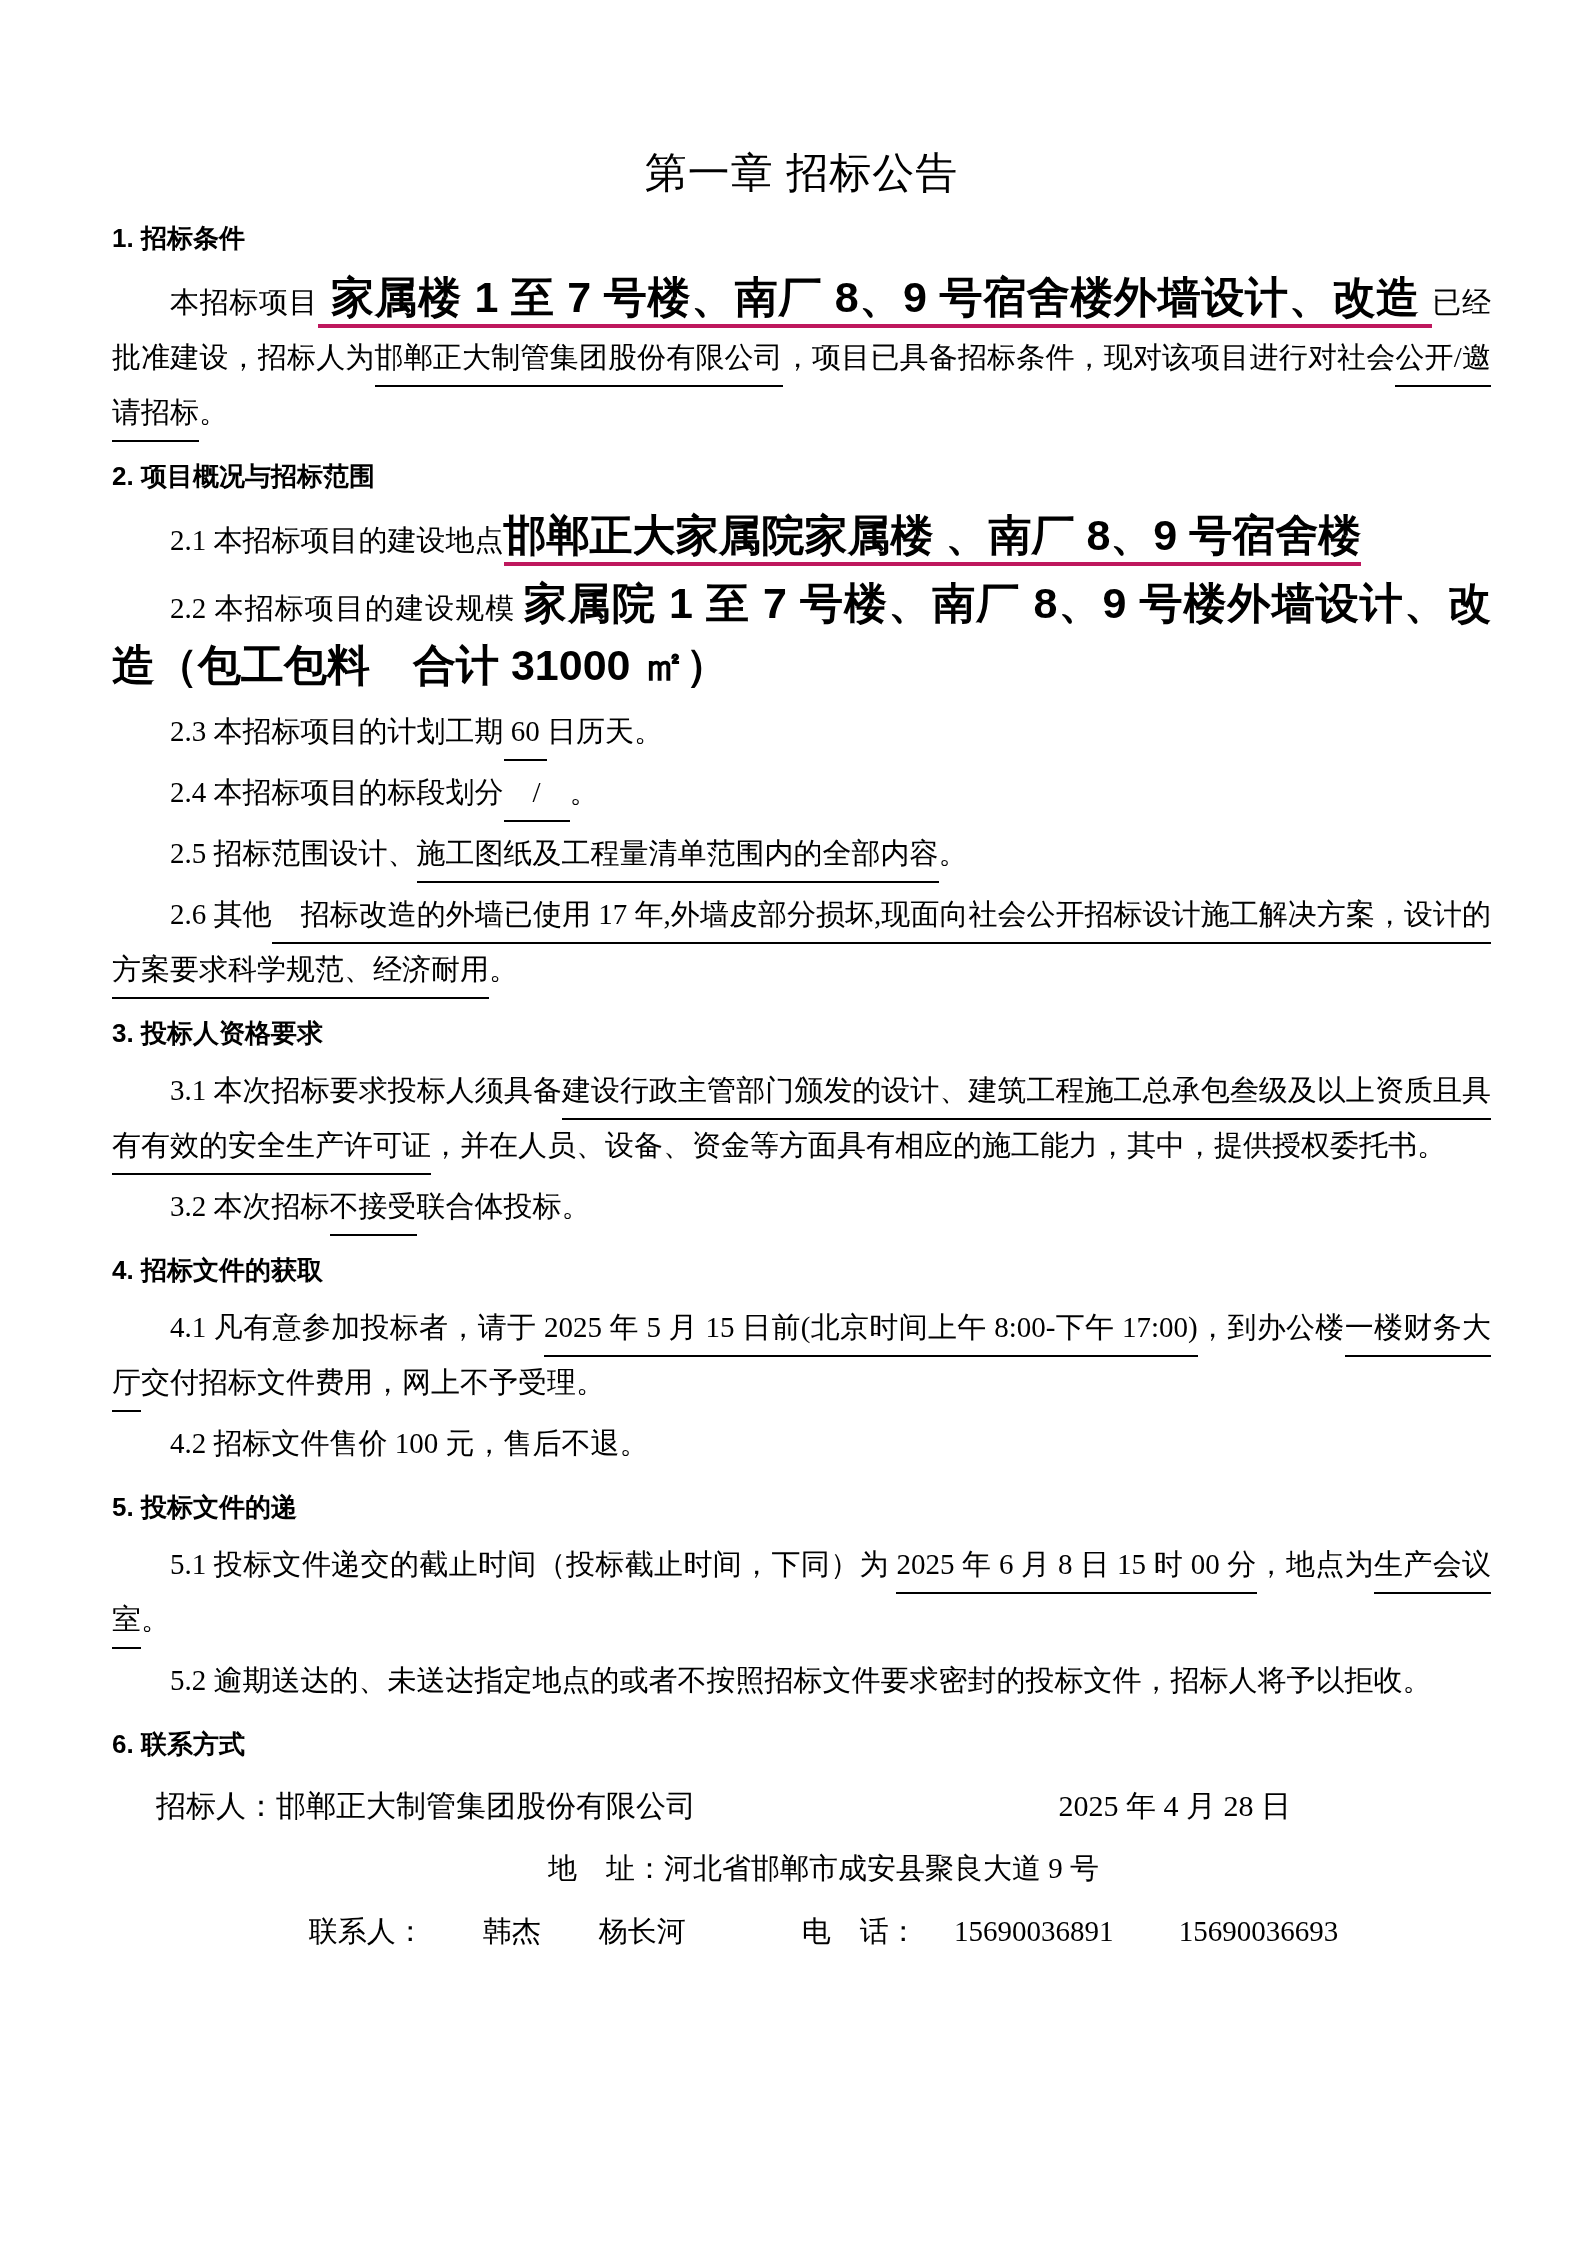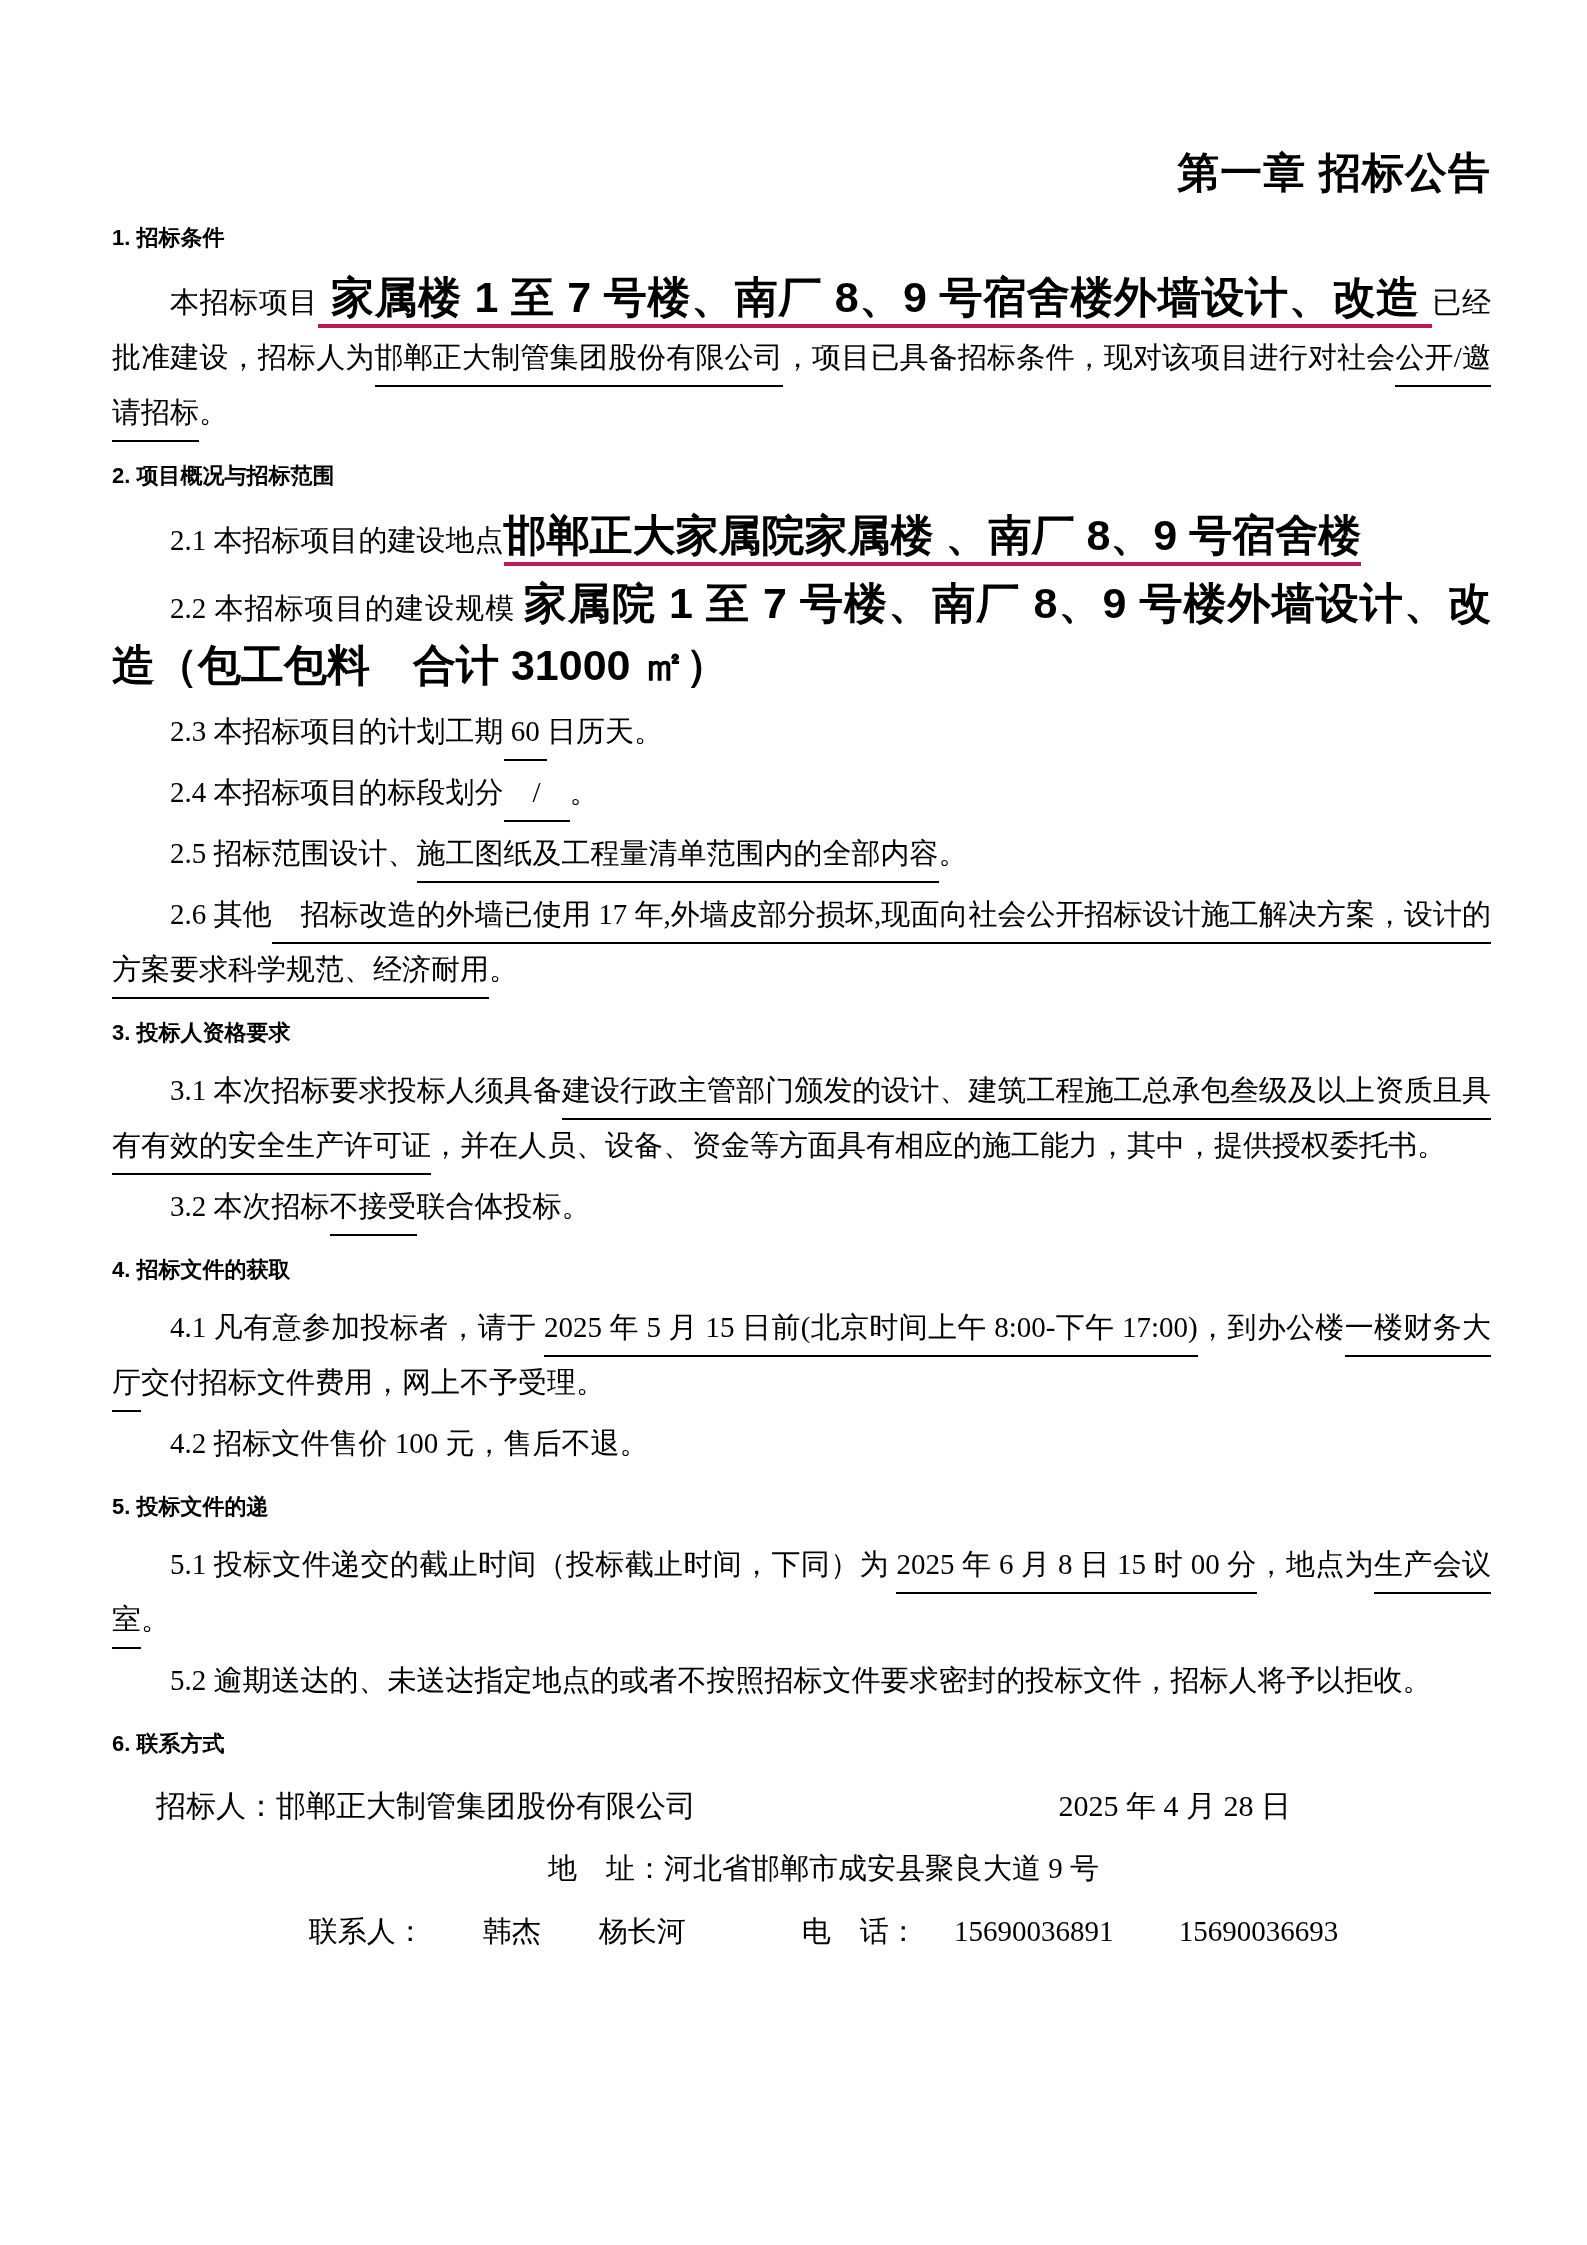--- a/index.html
+++ b/index.html
@@ -5,26 +5,26 @@
   html, body { margin: 0; padding: 0; }
   body {
     width: 1587px; height: 2245px;
     background: #ffffff; color: #000000;
     font-family: "Liberation Serif", "DejaVu Serif", serif;
     overflow: hidden;
   }
   .page { padding: 148px 96px 0 112px; box-sizing: border-box; }
   .doc-title {
     font-family: "Liberation Sans", "DejaVu Sans", sans-serif;
-    font-weight: bold; font-size: 42px; line-height: 50px;
-    text-align: right; margin: 0 0 18px 0; letter-spacing: 1px;
+    font-weight: normal; font-size: 42px; line-height: 50px;
+    text-align: center; margin: 0 0 18px 0; letter-spacing: 1px;
   }
   .heading {
     font-family: "Liberation Sans", "DejaVu Sans", sans-serif;
-    font-weight: bold; font-size: 22px; line-height: 44px;
+    font-weight: bold; font-size: 26px; line-height: 44px;
     margin: 14px 0 8px 0;
   }
   .para {
     font-size: 29px; line-height: 55px;
     text-indent: 58px; text-align: justify;
     margin: 6px 0;
   }
   .para .u { border-bottom: 2px solid #000; padding-bottom: 12px; }
   .para .big {
     font-family: "Liberation Sans", "DejaVu Sans", sans-serif;

